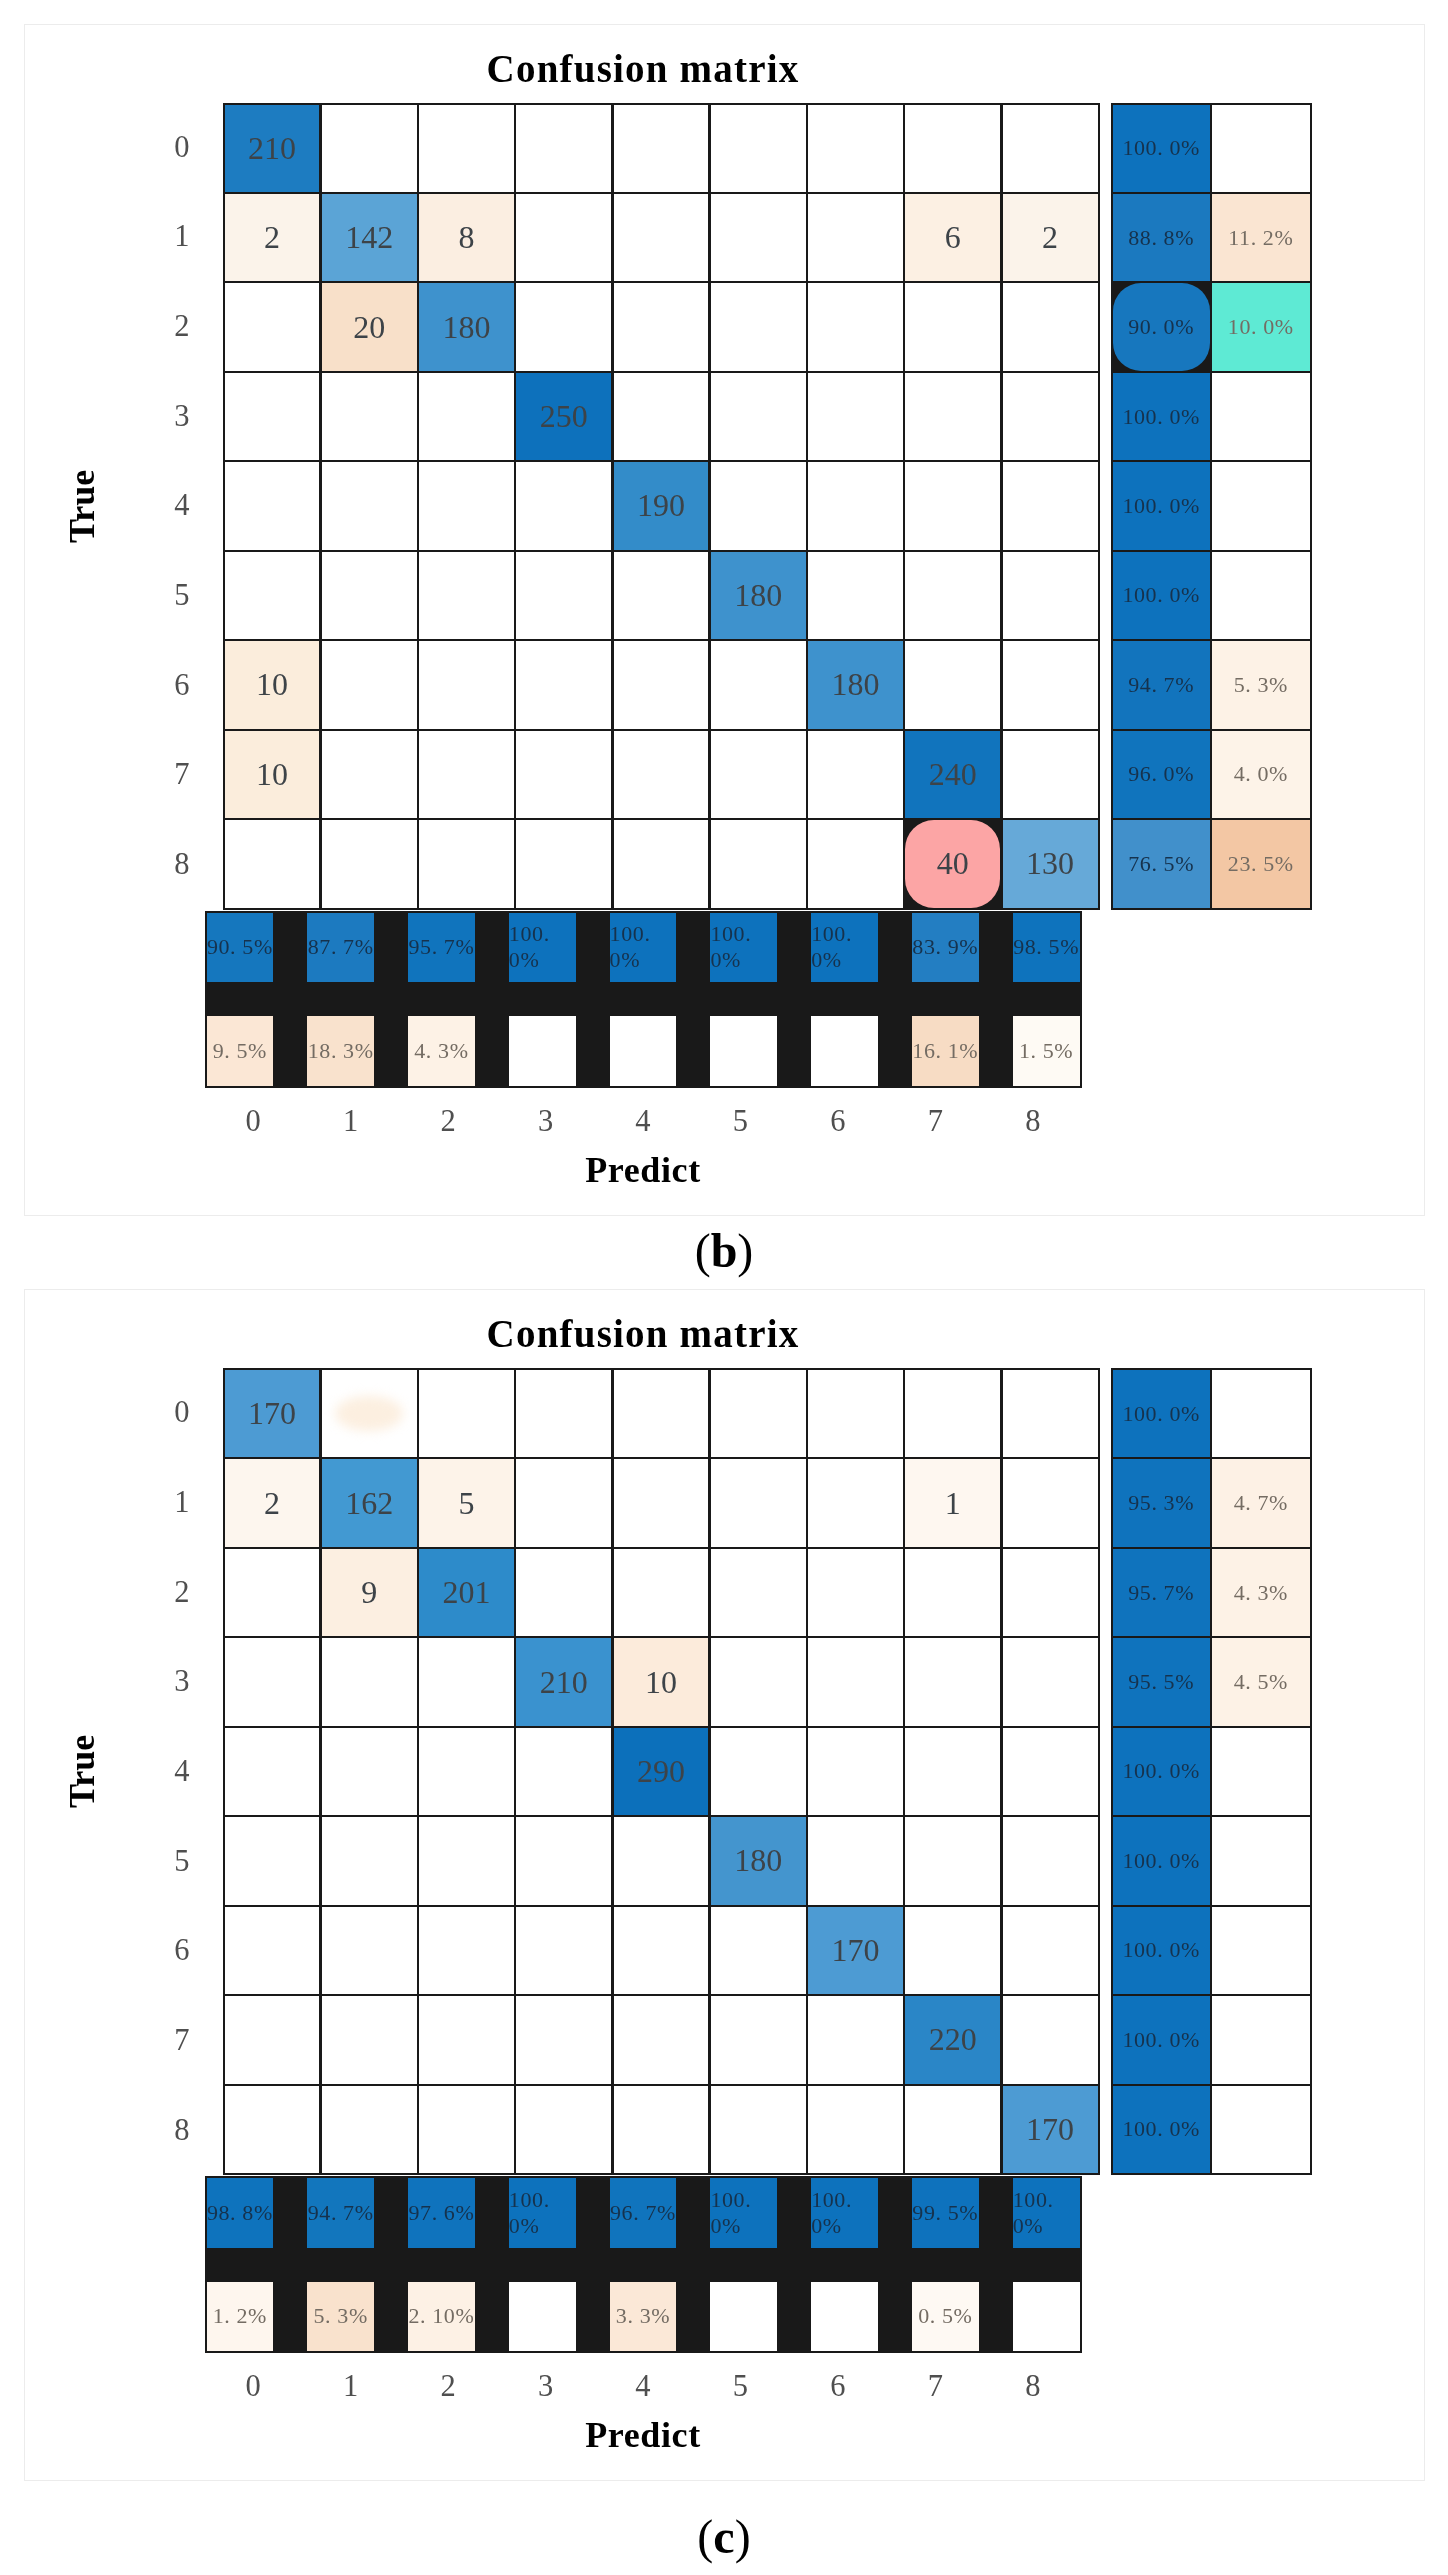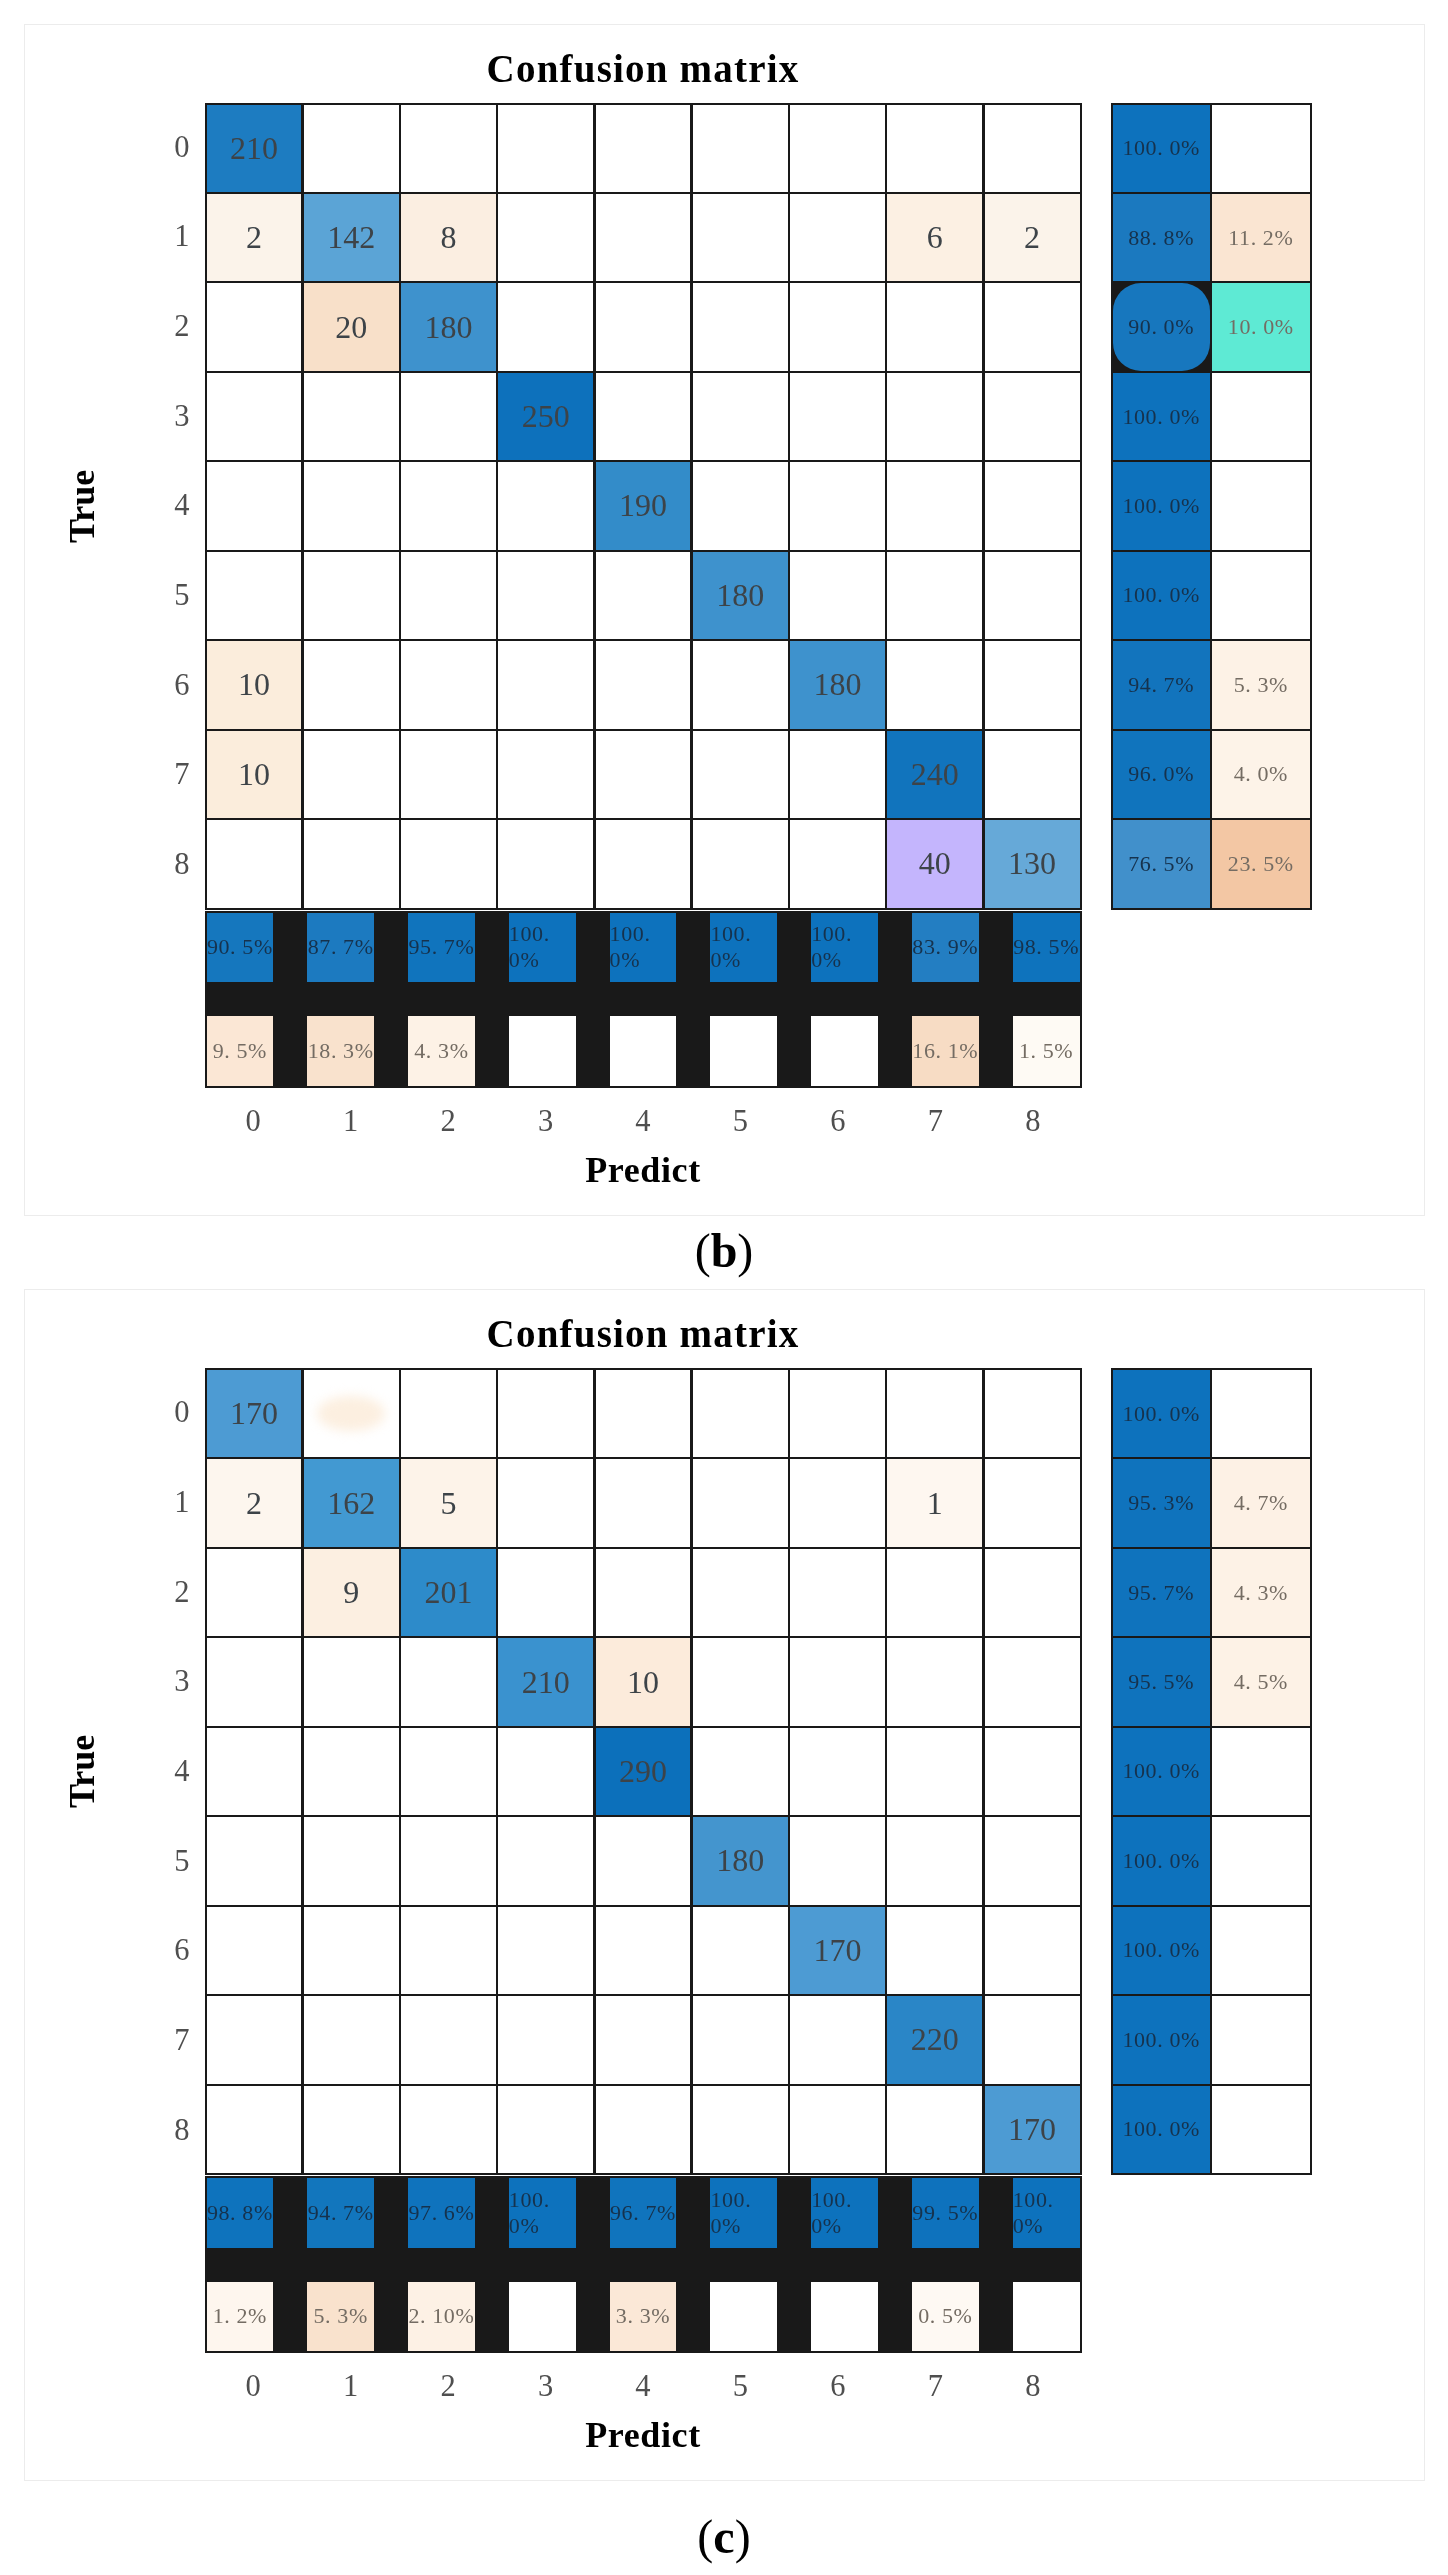--- a/index.html
+++ b/index.html
@@ -19,21 +19,21 @@
         display:grid;grid-template-rows:repeat(9,1fr);}
   .yticks .tick{display:flex;align-items:center;justify-content:flex-end;
         font-size:30.5px;color:#4f4f4f;}
   .xticks{position:absolute;left:180px;top:1076px;width:877px;height:41px;
         display:grid;grid-template-columns:repeat(9,1fr);}
   .xticks .tick{display:flex;align-items:center;justify-content:center;
         font-size:30.5px;color:#4f4f4f;}
   .xlab{position:absolute;top:1124px;left:180px;width:877px;text-align:center;
         font-size:36px;font-weight:bold;color:#000;letter-spacing:0.6px;}
   .grid{display:grid;gap:2.3px;background:#191919;border:2.9px solid #191919;box-sizing:border-box;}
-  .matrix{position:absolute;left:180px;top:78px;width:877px;height:807px;
+  .matrix{position:absolute;left:198px;top:78px;width:877px;height:807px;
         grid-template-columns:repeat(9,1fr);grid-template-rows:repeat(9,1fr);}
   .rowsum{position:absolute;left:1086px;top:78px;width:201px;height:807px;
         grid-template-columns:repeat(2,1fr);grid-template-rows:repeat(9,1fr);}
   .colsum{position:absolute;left:180px;top:886px;width:877px;height:177px;
         grid-template-columns:repeat(9,1fr);grid-template-rows:repeat(2,1fr);gap:34px;}
   .cell{position:relative;background:#ffffff;display:flex;align-items:center;justify-content:center;overflow:hidden;}
   .cell span{font-size:32px;color:#3d4348;z-index:1;}
   .pct span{font-size:22px;letter-spacing:0.6px;color:#16324d;}
   .pct.on-light span{color:#746c63;}
   .smudge{position:absolute;left:14%;top:30%;width:72%;height:40%;
@@ -312,21 +312,21 @@
         </div>
         <div class="cell">
           <span></span>
         </div>
         <div class="cell">
           <span></span>
         </div>
         <div class="cell">
           <span></span>
         </div>
-        <div class="cell on-light" style="background: #c4b5fd;">
+        <div class="cell on-light" style="background: #fca5a5; border-radius: 29px;">
           <span>40</span>
         </div>
         <div class="cell" style="background: rgb(102, 169, 216);">
           <span>130</span>
         </div>
       </div>
     <div class="grid rowsum">
         <div class="cell pct" style="background: rgb(13, 114, 189);">
           <span>100. 0%</span>
         </div>

